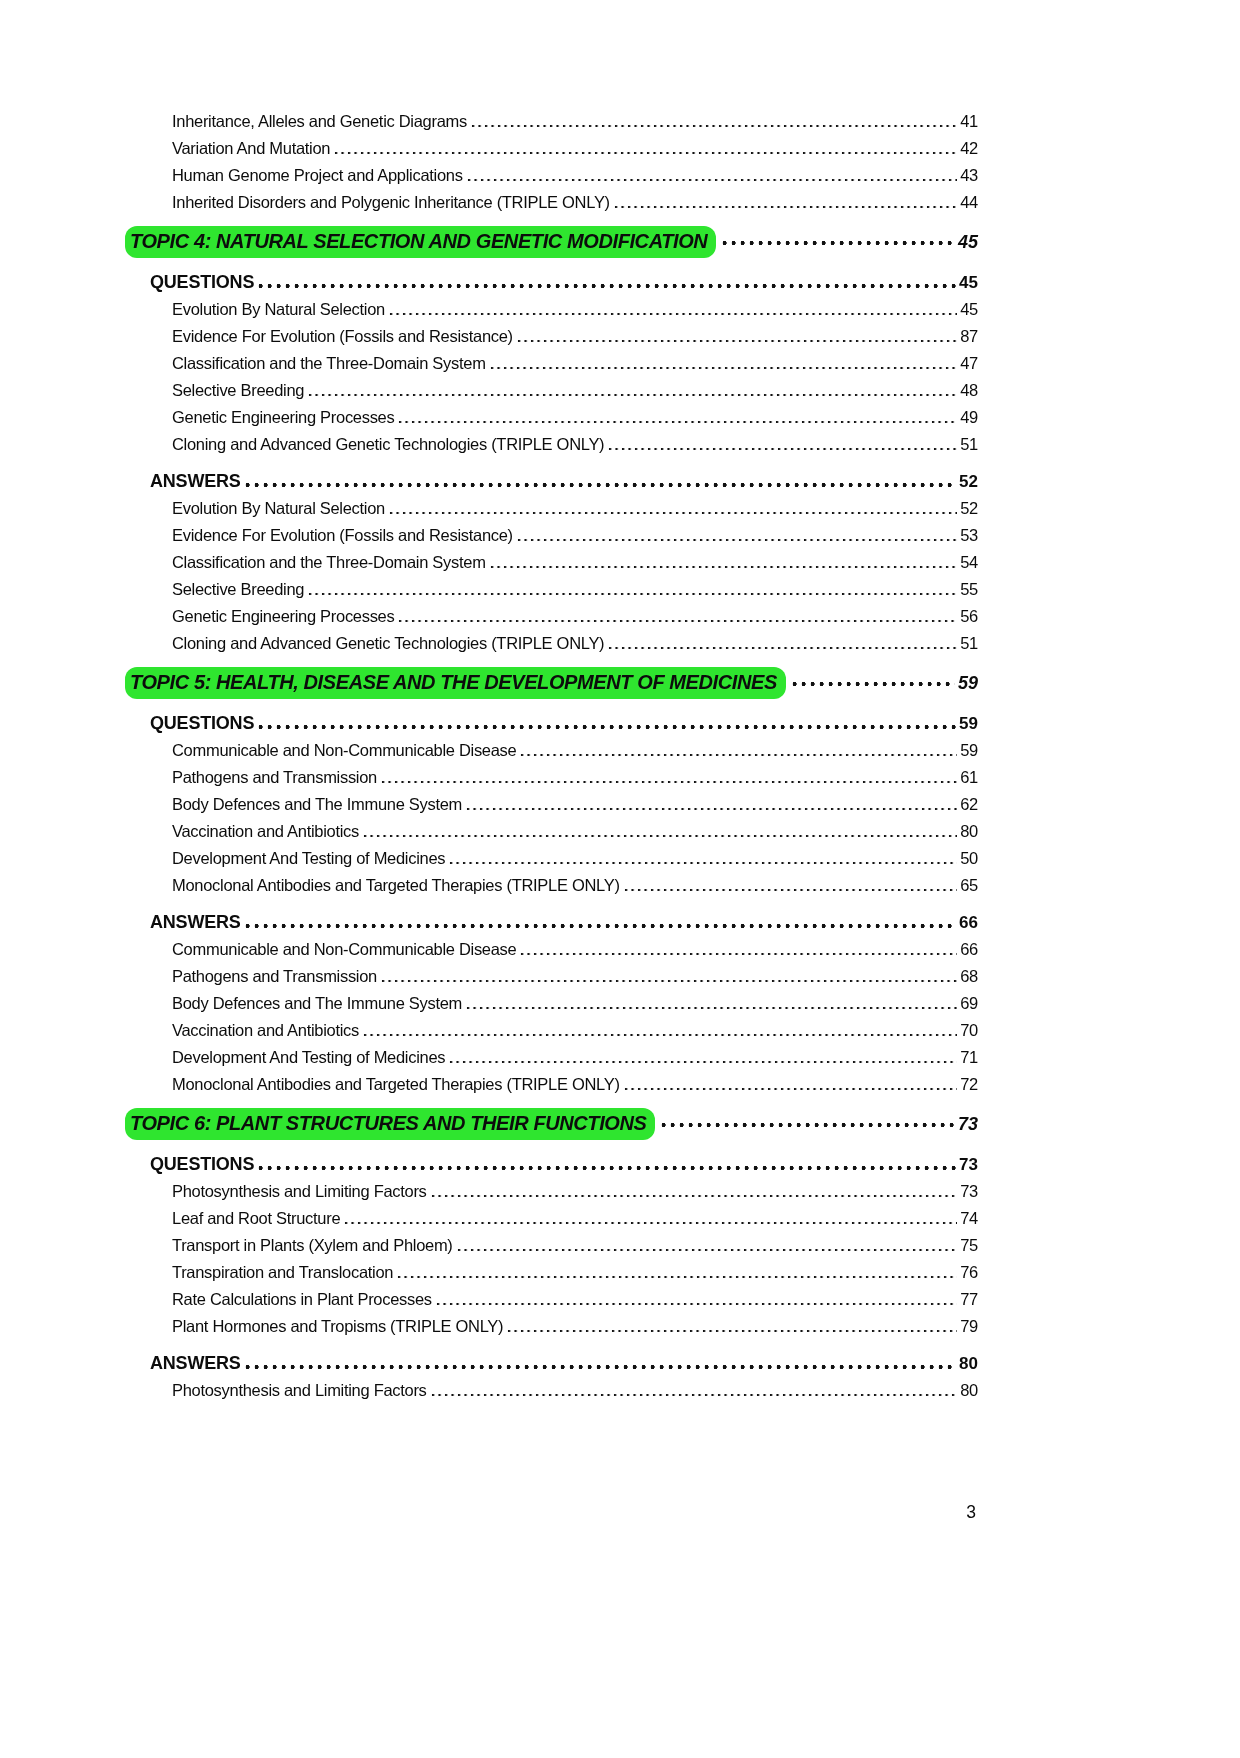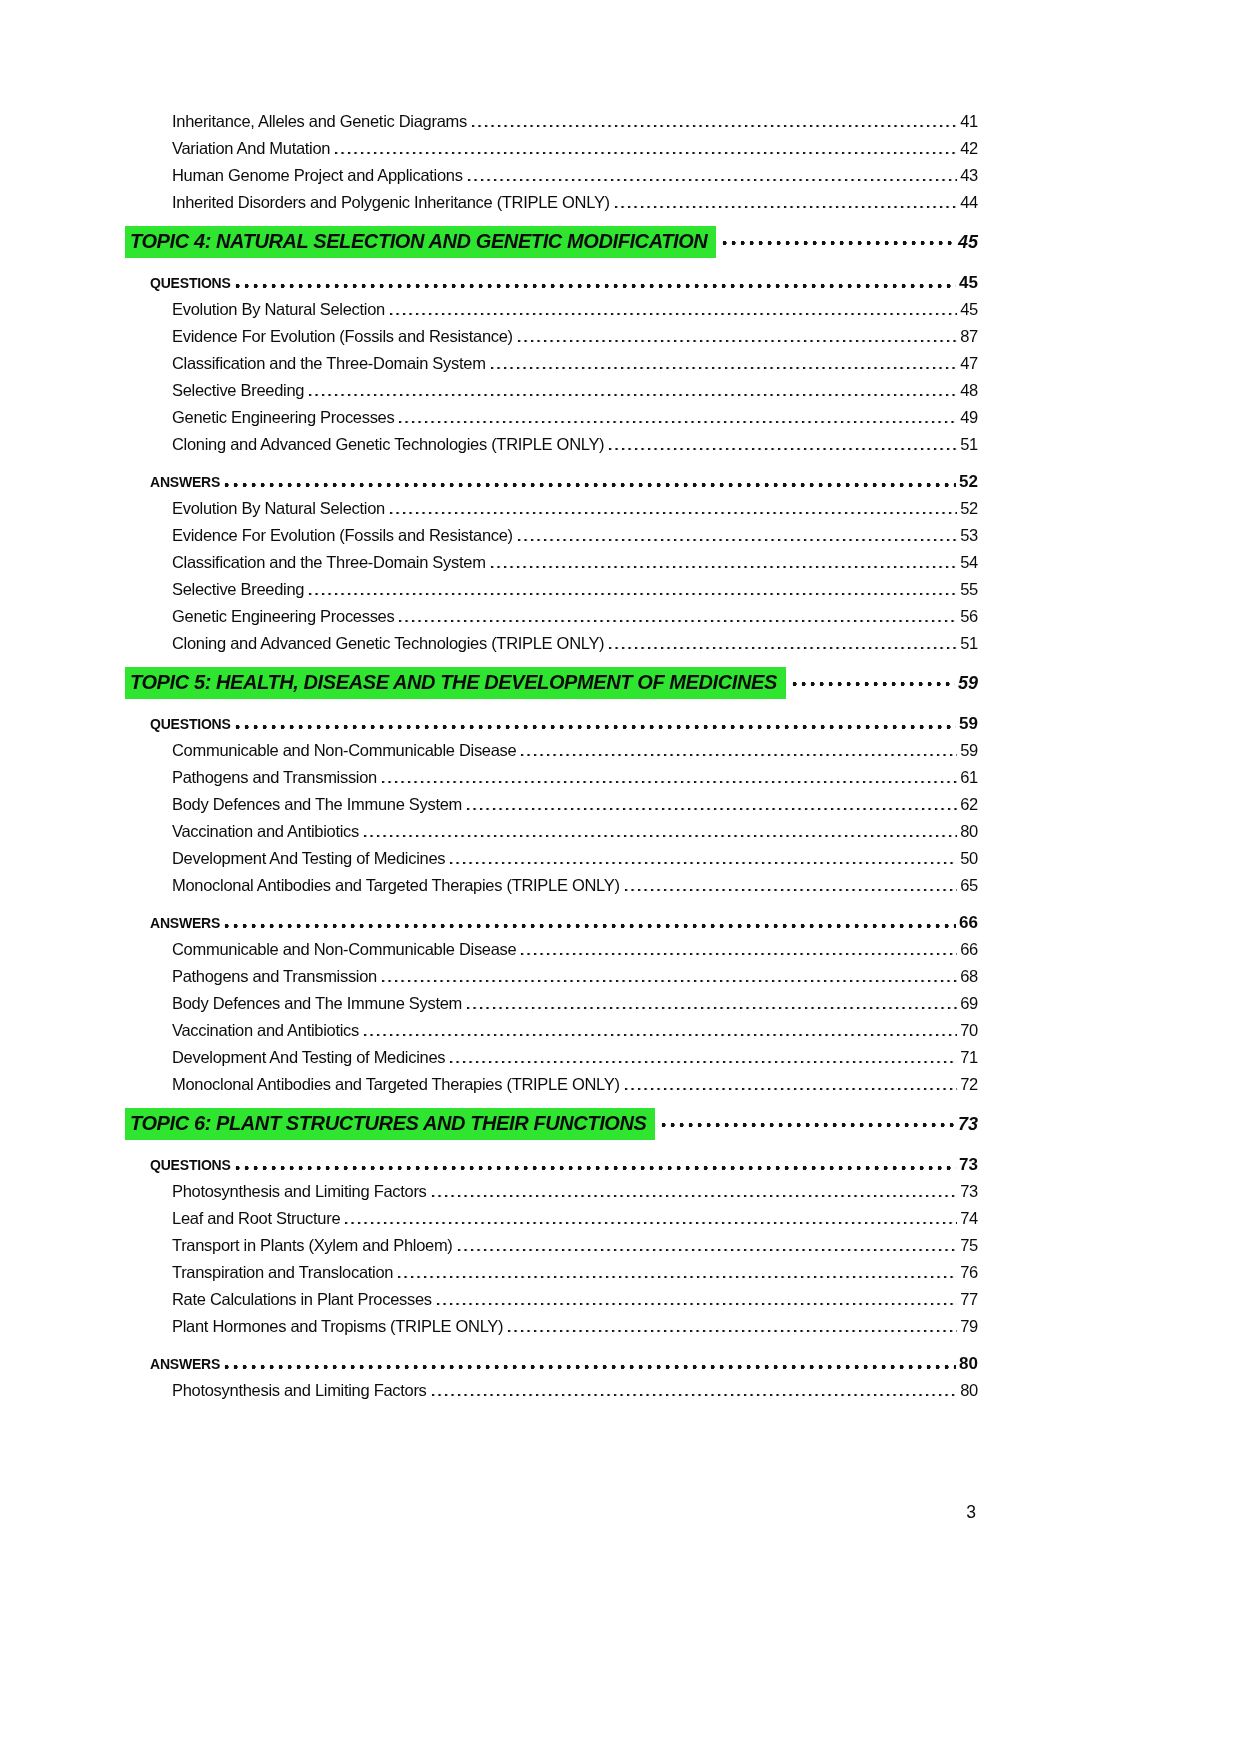--- a/index.html
+++ b/index.html
@@ -27,35 +27,36 @@
   .row-entry { padding-left: 42px; }
   .row-entry .label,
   .row-entry .pagenum { font-size: 16.5px; letter-spacing: -0.3px; }
   .row-entry .dots {
     background-image: radial-gradient(circle at 2px 2px, #111 1.15px, transparent 1.5px);
     background-size: 6.5px 4px;
     height: 4px;
   }
   
   .row-section { margin-top: 10px; padding-left: 20px; font-weight: bold; }
-  .row-section .label { font-size: 14px; letter-spacing: -0.2px; }
+  .row-section .label { font-size: 18px; letter-spacing: -0.2px; }
   .row-section .pagenum { font-size: 17px; }
   
   .row-topic {
     margin-top: 9px;
     height: 34px;
     font-weight: bold;
     font-style: italic;
   }
   .row-topic .label {
     font-size: 20px;
     letter-spacing: -0.4px;
     background: var(--hl);
     padding: 4px 9px 5px 5px;
     margin-left: -5px;
+    border-radius: 12px;
   }
   .row-topic .pagenum { font-size: 18px; }
   
   .row-topic .dots,
   .row-section .dots {
     background-image: radial-gradient(circle at 2.6px 3px, #111 1.85px, transparent 2.2px);
     background-size: 9px 6px;
     height: 6px;
   }
   .dots {

